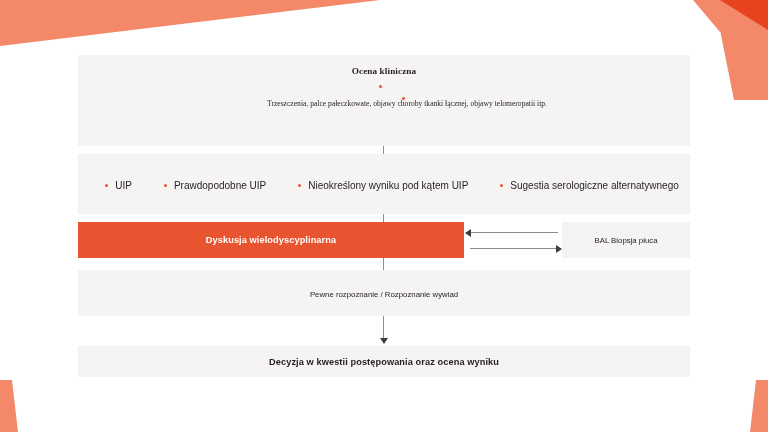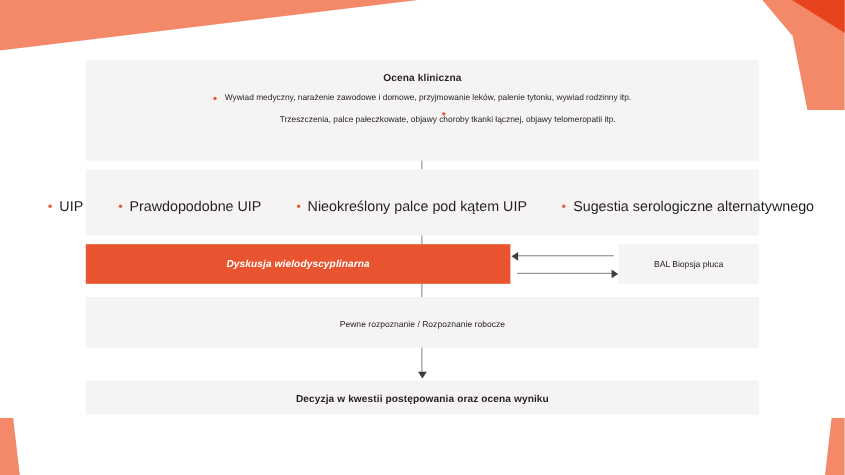--- a/index.html
+++ b/index.html
@@ -60,20 +60,21 @@
     font-size: 9.2px;
     text-align: center;
     letter-spacing: .1px;
   }
 
   
   .box-clinical {
     left: 0; top: 0;
     width: 612px; height: 91px;
     padding-top: 11px;
+    font-family: Liberation Serif, serif;
   }
   .bullet-list {
     margin: 0;
     padding: 0;
     list-style: none;
   }
   .bullet-row {
     display: flex;
     align-items: center;
     justify-content: center;
@@ -97,40 +98,39 @@
   .box-hrct {
     left: 0; top: 99px;
     width: 612px; height: 60px;
     padding-top: 12px;
   }
   .hrct-options {
     display: flex;
     align-items: center;
     justify-content: center;
     margin-top: 14px;
-    font-size: 13px;
+    font-size: 10px;
     white-space: nowrap;
   }
   .hrct-opt {
     display: flex;
     align-items: center;
     margin: 0 16px;
   }
   .hrct-opt:first-child { margin-left: 32px; }
 
   
   .box-mdd {
     left: 0; top: 167px;
     width: 386px; height: 36px;
     background: #e8542f;
     color: #ffffff;
     display: flex;
     align-items: center;
     justify-content: center;
-    font-style: italic;
   }
   .box-mdd .box-title { color: #ffffff; }
 
   
   .box-bal {
     left: 484px; top: 167px;
     width: 128px; height: 36px;
     display: flex;
     align-items: center;
     justify-content: center;
@@ -237,21 +237,20 @@
   </svg>
 </div>
 
 <div class="chart">
 
   <div class="box box-clinical">
     <div class="box-title">Ocena kliniczna</div>
     <ul class="bullet-list">
       <li class="bullet-row">
         <span class="dot"></span>
-        <span>Wywiad medyczny, narażenie zawodowe i domowe, przyjmowanie leków, palenie tytoniu, wywiad rodzinny itp.</span>
       </li>
       <li class="bullet-row indent-1">
         <span class="dot"></span>
         <span>Trzeszczenia, palce pałeczkowate, objawy choroby tkanki łącznej, objawy telomeropatii itp.</span>
       </li>
     </ul>
   </div>
 
   <div class="conn conn-v conn-1"></div>
 
@@ -260,21 +259,21 @@
       <div class="hrct-opt">
         <span class="dot"></span>
         <span>UIP</span>
       </div>
       <div class="hrct-opt">
         <span class="dot"></span>
         <span>Prawdopodobne UIP</span>
       </div>
       <div class="hrct-opt">
         <span class="dot"></span>
-        <span>Nieokreślony palce pod kątem UIP</span>
+        <span>Nieokreślony wyniku pod kątem UIP</span>
       </div>
       <div class="hrct-opt">
         <span class="dot"></span>
         <span>Sugestia serologiczne alternatywnego</span>
       </div>
     </div>
   </div>
 
   <div class="conn conn-v conn-2"></div>
 
@@ -287,21 +286,21 @@
   <div class="conn-h conn-h-bottom"></div>
   <div class="arrowhead-right"></div>
 
   <div class="box box-bal">
     <span>BAL Biopsja płuca</span>
   </div>
 
   <div class="conn conn-v conn-3"></div>
 
   <div class="box box-diagnosis">
-    <div class="sub-line">Pewne rozpoznanie / Rozpoznanie robocze</div>
+    <div class="sub-line">Pewne rozpoznanie / Rozpoznanie wywiad</div>
   </div>
 
   <div class="conn conn-v conn-4"></div>
   <div class="arrowhead-down"></div>
 
   <div class="box box-decision">
     <div class="box-title">Decyzja w kwestii postępowania oraz ocena wyniku</div>
   </div>
 
 </div>

